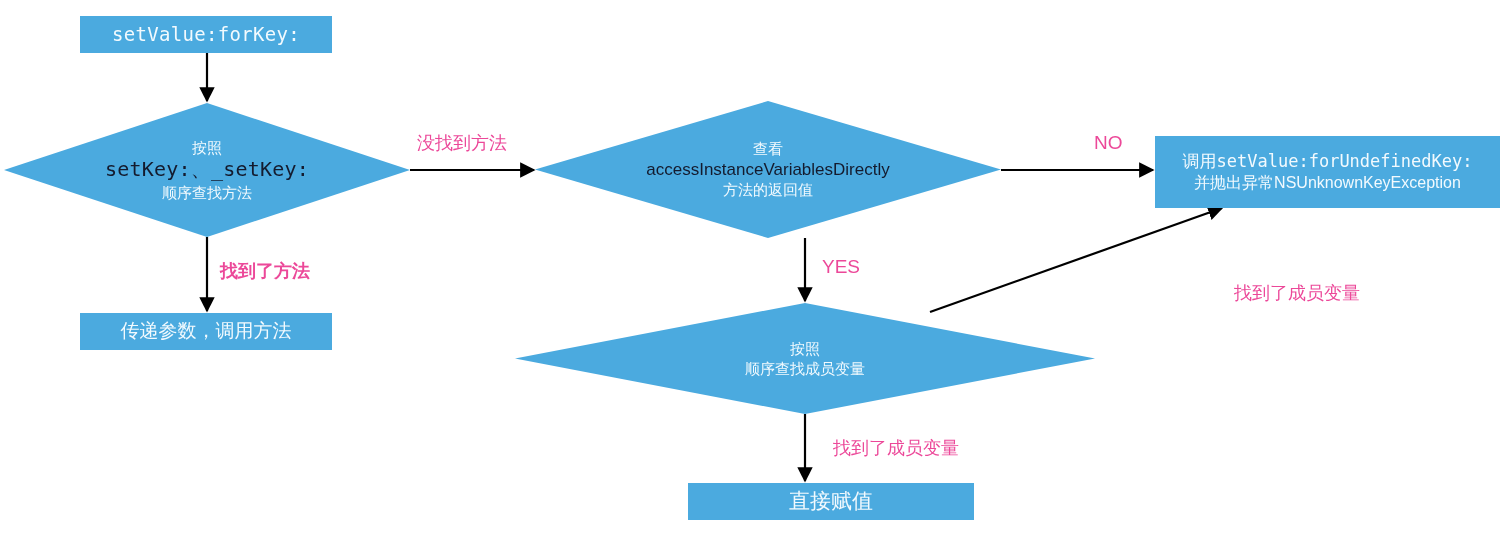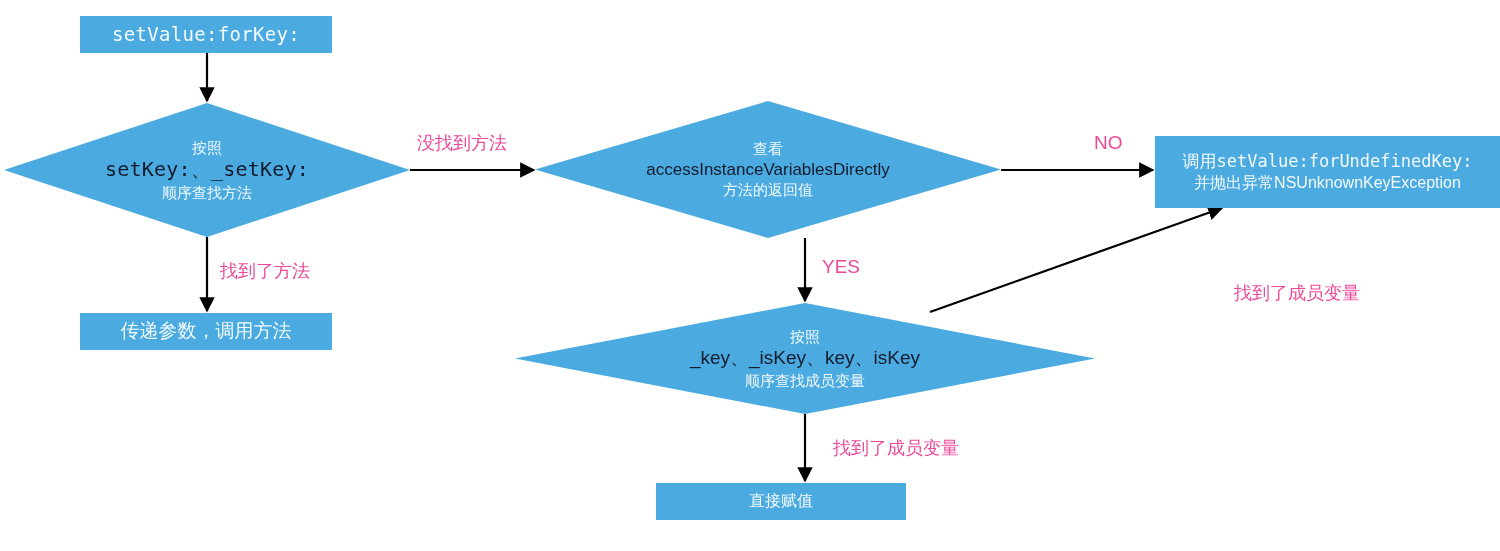--- a/index.html
+++ b/index.html
@@ -53,40 +53,40 @@
     color: #f2fafe;
   }
 
   
   #node-start      { left: 80px;  top: 16px;  width: 252px; height: 37px;  font-size: 19px; letter-spacing: 0.3px; }
   #node-find-setter{ left: 4px;   top: 103px; width: 406px; height: 134px; }
   #node-aivd       { left: 535px; top: 101px; width: 466px; height: 137px; }
   #node-find-ivar  { left: 515px; top: 303px; width: 580px; height: 111px; }
   #node-exception  { left: 1155px;top: 136px; width: 345px; height: 72px;  }
   #node-invoke     { left: 80px;  top: 313px; width: 252px; height: 37px;  font-size: 19px; }
-  #node-assign     { left: 656px; top: 483px; width: 250px; height: 37px;  font-size: 16px; }
+  #node-assign     { left: 688px; top: 483px; width: 286px; height: 37px;  font-size: 21px; }
 
   
   .r1, .r3 { font-size: 15px; }
   .r2      { font-size: 19px; }
   #node-find-setter .r2 { font-size: 20px; letter-spacing: 0.2px; }
   #node-aivd .r2        { font-size: 17px; max-width: 330px; word-break: break-all; }
   #node-find-ivar .r2   { font-size: 19px; }
   #node-exception .r1   { font-size: 17px; }
   #node-exception .r2   { font-size: 16px; }
 
   
   .edge-label {
     position: absolute;
     color: #ec4899;
     font-size: 18px;
     white-space: nowrap;
   }
   #label-not-found-method { left: 417px;  top: 131px; }
-  #label-found-method     { left: 220px;  top: 259px; }
+  #label-found-method     { left: 220px;  top: 259px; font-weight: bold; }
   #label-no               { left: 1094px; top: 132px; font-size: 19px; }
   #label-yes              { left: 822px;  top: 256px; font-size: 19px; }
   #label-not-found-ivar   { left: 1234px; top: 281px; }
   #label-found-ivar       { left: 833px;  top: 436px; }
 </style>
 </head>
 <body>
 
 <div id="canvas">
 
@@ -132,21 +132,20 @@
     <span>传递参数，调用方法</span>
   </div>
 
   <div id="node-exception" class="node box white">
     <span class="r1 mono">调用setValue:forUndefinedKey:</span>
     <span class="r2">并抛出异常NSUnknownKeyException</span>
   </div>
 
   <div id="node-find-ivar" class="node diamond">
     <span class="r1 white">按照</span>
-    <span class="r2 dark">_key、_isKey、key、isKey</span>
     <span class="r3 white">顺序查找成员变量</span>
   </div>
 
   <div id="node-assign" class="node box white">
     <span>直接赋值</span>
   </div>
 
   <div id="label-not-found-method" class="edge-label">没找到方法</div>
 
   <div id="label-found-method" class="edge-label">找到了方法</div>

